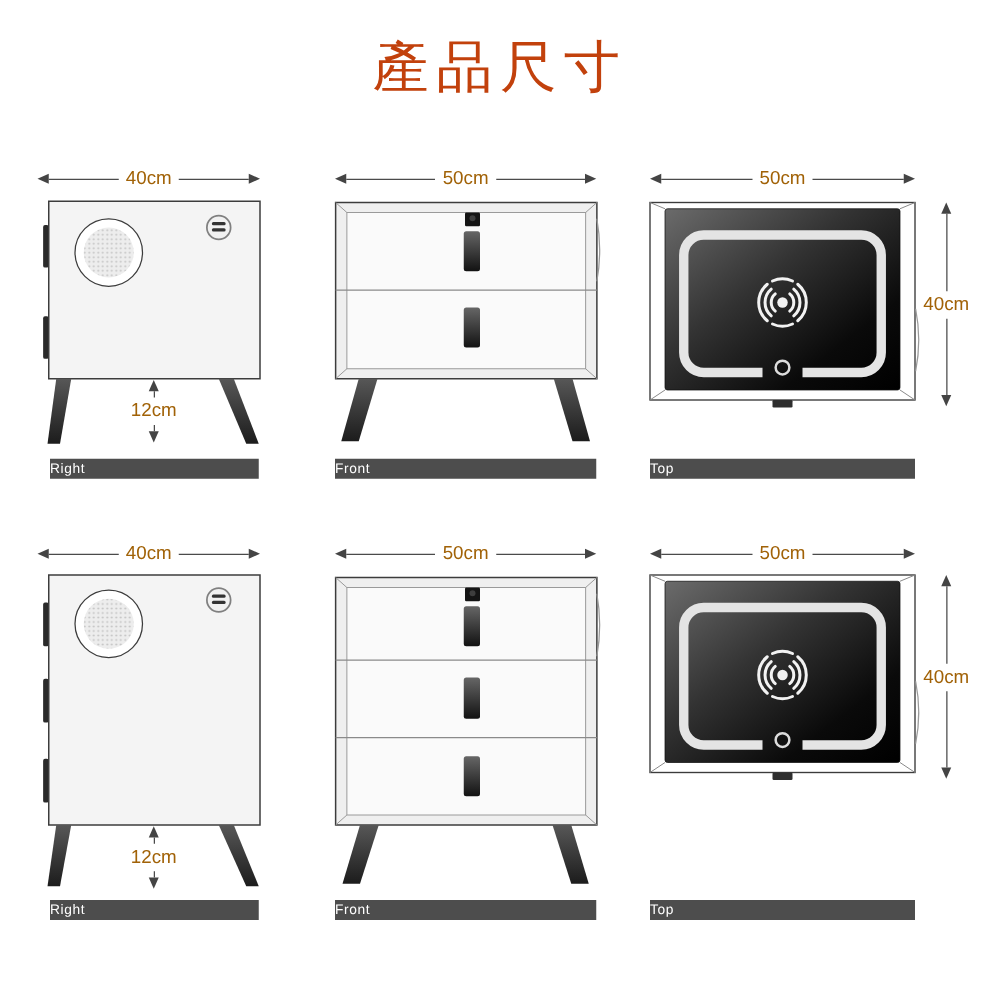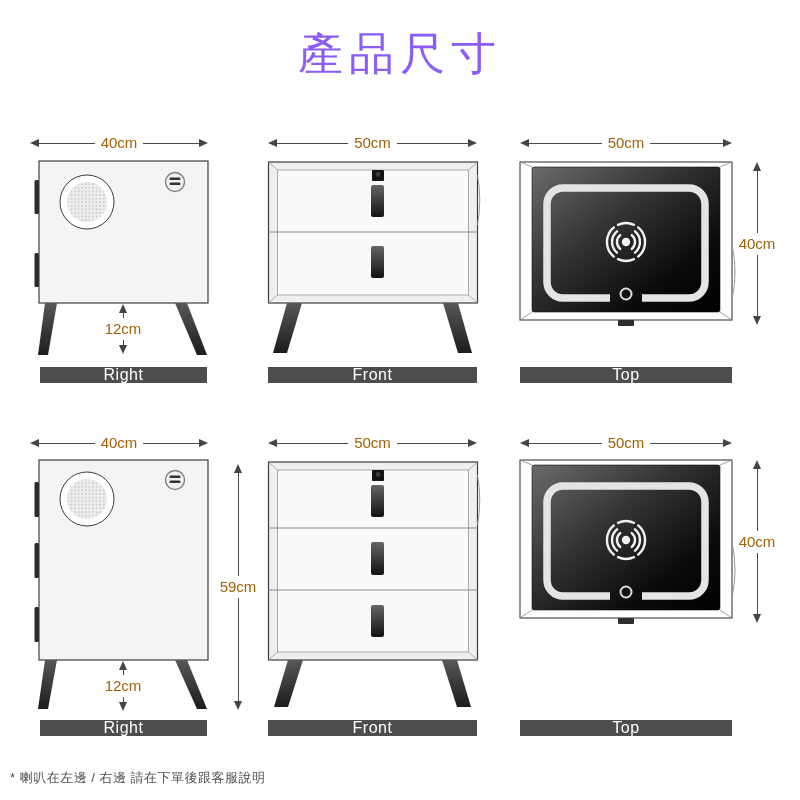--- a/index.html
+++ b/index.html
@@ -2,39 +2,39 @@
 <html><head>
 <meta charset="utf-8">
 <style>
   html,body { margin:0; padding:0; background:#ffffff; }
   #canvas {
     position:relative; width:800px; height:800px; background:#ffffff;
     font-family:"Liberation Sans", "DejaVu Sans", sans-serif; overflow:hidden;
   }
   .page-title {
     position:absolute; top:24px; left:0; width:800px; text-align:center;
-    font-size:45px; color:#8b5cf6; letter-spacing:6px; font-weight:400;
+    font-size:45px; color:#c2410c; letter-spacing:6px; font-weight:400;
   }
   .footnote {
     position:absolute; left:10px; top:769px; font-size:13px; color:#4f4f4f; letter-spacing:0.5px;
   }
   .hdim { position:absolute; display:flex; align-items:center; height:18px; }
   .hline { flex:1; height:1px; background:#4a4a4a; }
   .vdim { position:absolute; width:46px; display:flex; flex-direction:column; align-items:center; }
   .vline { flex:1; width:1px; background:#4a4a4a; }
   .dim-text { font-size:15px; color:#a16207; padding:0 6px; line-height:18px; white-space:nowrap; }
   .vdim .dim-text { padding:2px 0; }
   .ah { width:0; height:0; }
   .ah-left  { border-top:4px solid transparent; border-bottom:4px solid transparent; border-right:9px solid #444; }
   .ah-right { border-top:4px solid transparent; border-bottom:4px solid transparent; border-left:9px solid #444; }
   .ah-up    { border-left:4px solid transparent; border-right:4px solid transparent; border-bottom:9px solid #444; }
   .ah-down  { border-left:4px solid transparent; border-right:4px solid transparent; border-top:9px solid #444; }
   .view-label {
     position:absolute; height:16px; background:#4d4d4d; color:#ffffff;
-    font-size:16px; line-height:16px; text-align:center; letter-spacing:0.5px;
+    font-size:11px; line-height:16px; text-align:left; letter-spacing:0.5px;
   }
   svg { position:absolute; overflow:visible; }
 </style>
 </head>
 <body>
 
 <div id="canvas">
 
   <svg width="0" height="0" style="position:absolute">
     <defs>
@@ -240,41 +240,33 @@
       <path d="M 112.8 76.1 A 9 9 0 0 1 112.8 89.9"></path>
       <path d="M 116.0 72.3 A 14 14 0 0 1 116.0 93.7"></path>
       <path d="M 119.2 68.4 A 19 19 0 0 1 119.2 97.6"></path>
       <path d="M 99 65.8 A 19 19 0 0 1 115 65.8"></path>
       <path d="M 99 100.2 A 19 19 0 0 0 115 100.2"></path>
     </g>
     <rect x="99" y="161" width="16" height="6" rx="1" fill="#2e2e2e"></rect>
     <path d="M 213.5 88 Q 218.5 113 213.5 138" fill="none" stroke="#999" stroke-width="1"></path>
   </svg>
 
-  <div class="vdim" style="left:215px;top:464px;height:246px">
-    <span class="ah ah-up"></span>
-      <span class="vline"></span>
-    <span class="dim-text">59cm</span>
-    <span class="vline"></span>
-      <span class="ah ah-down"></span>
-  </div>
   <div class="vdim" style="left:734px;top:460px;height:163px">
     <span class="ah ah-up"></span>
       <span class="vline"></span>
     <span class="dim-text">40cm</span>
     <span class="vline"></span>
       <span class="ah ah-down"></span>
   </div>
   <div class="vdim" style="left:100px;top:661px;height:50px">
     <span class="ah ah-up"></span>
       <span class="vline"></span>
     <span class="dim-text">12cm</span>
     <span class="vline"></span>
       <span class="ah ah-down"></span>
   </div>
 
   <div class="view-label" style="left:40px;top:720px;width:167px">Right</div>
   <div class="view-label" style="left:268px;top:720px;width:209px">Front</div>
   <div class="view-label" style="left:520px;top:720px;width:212px">Top</div>
 
-  <div class="footnote">* 喇叭在左邊 / 右邊 請在下單後跟客服說明</div>
 
 </div>
 
 </body></html>

